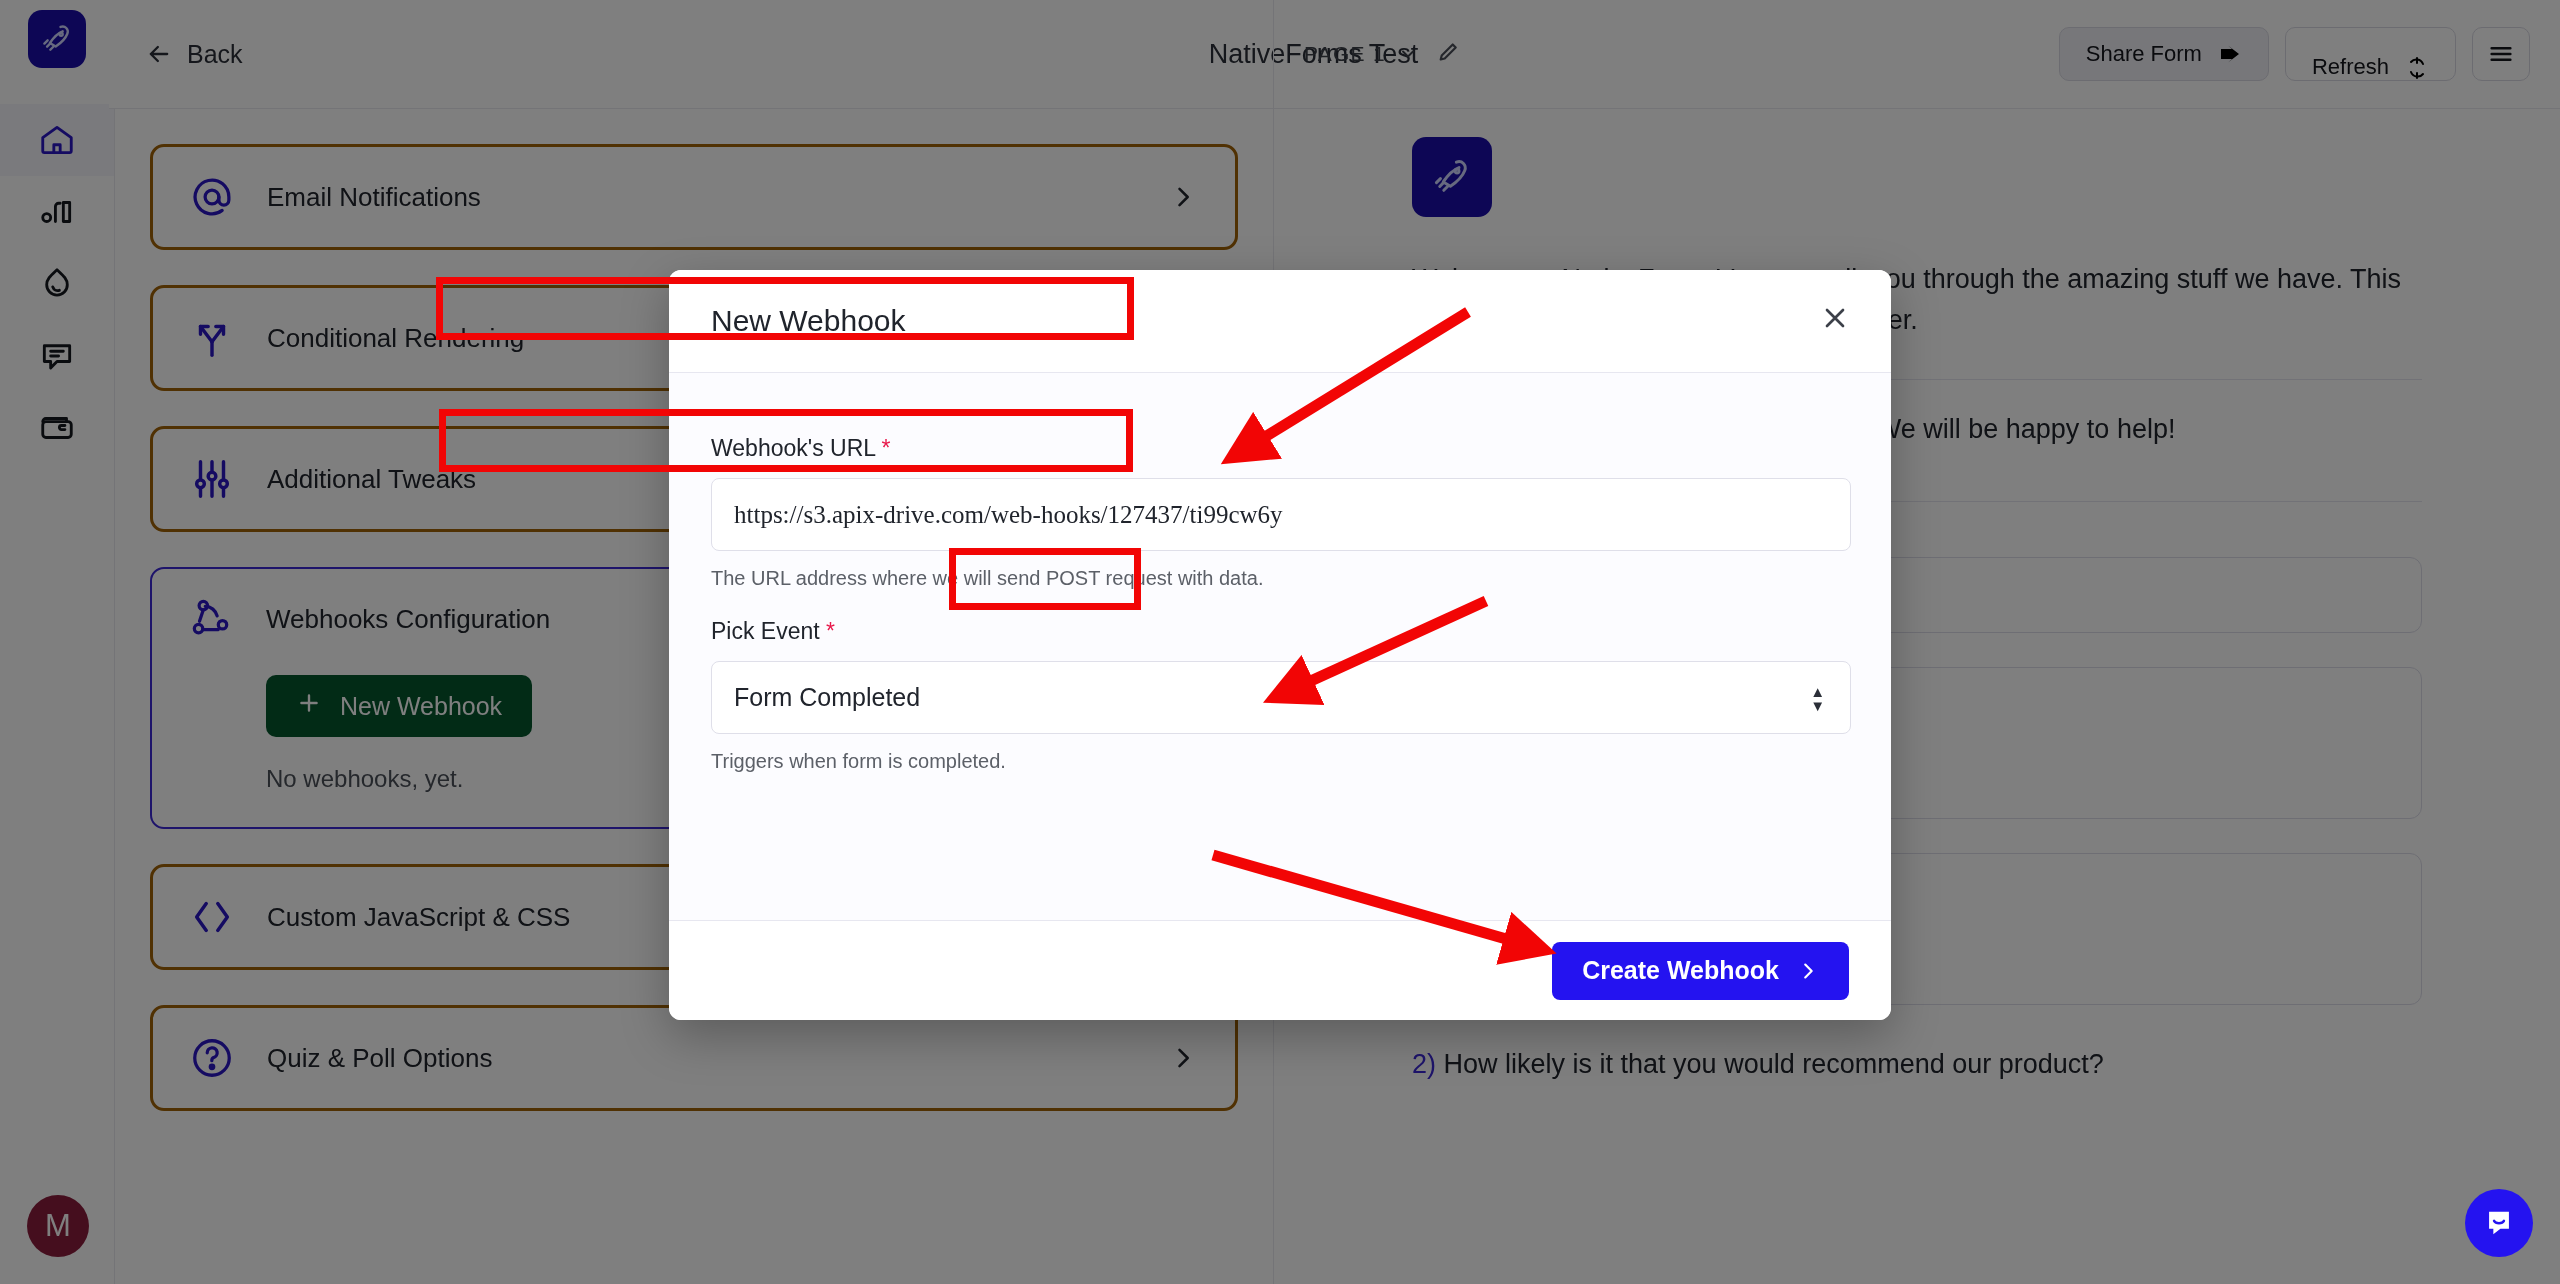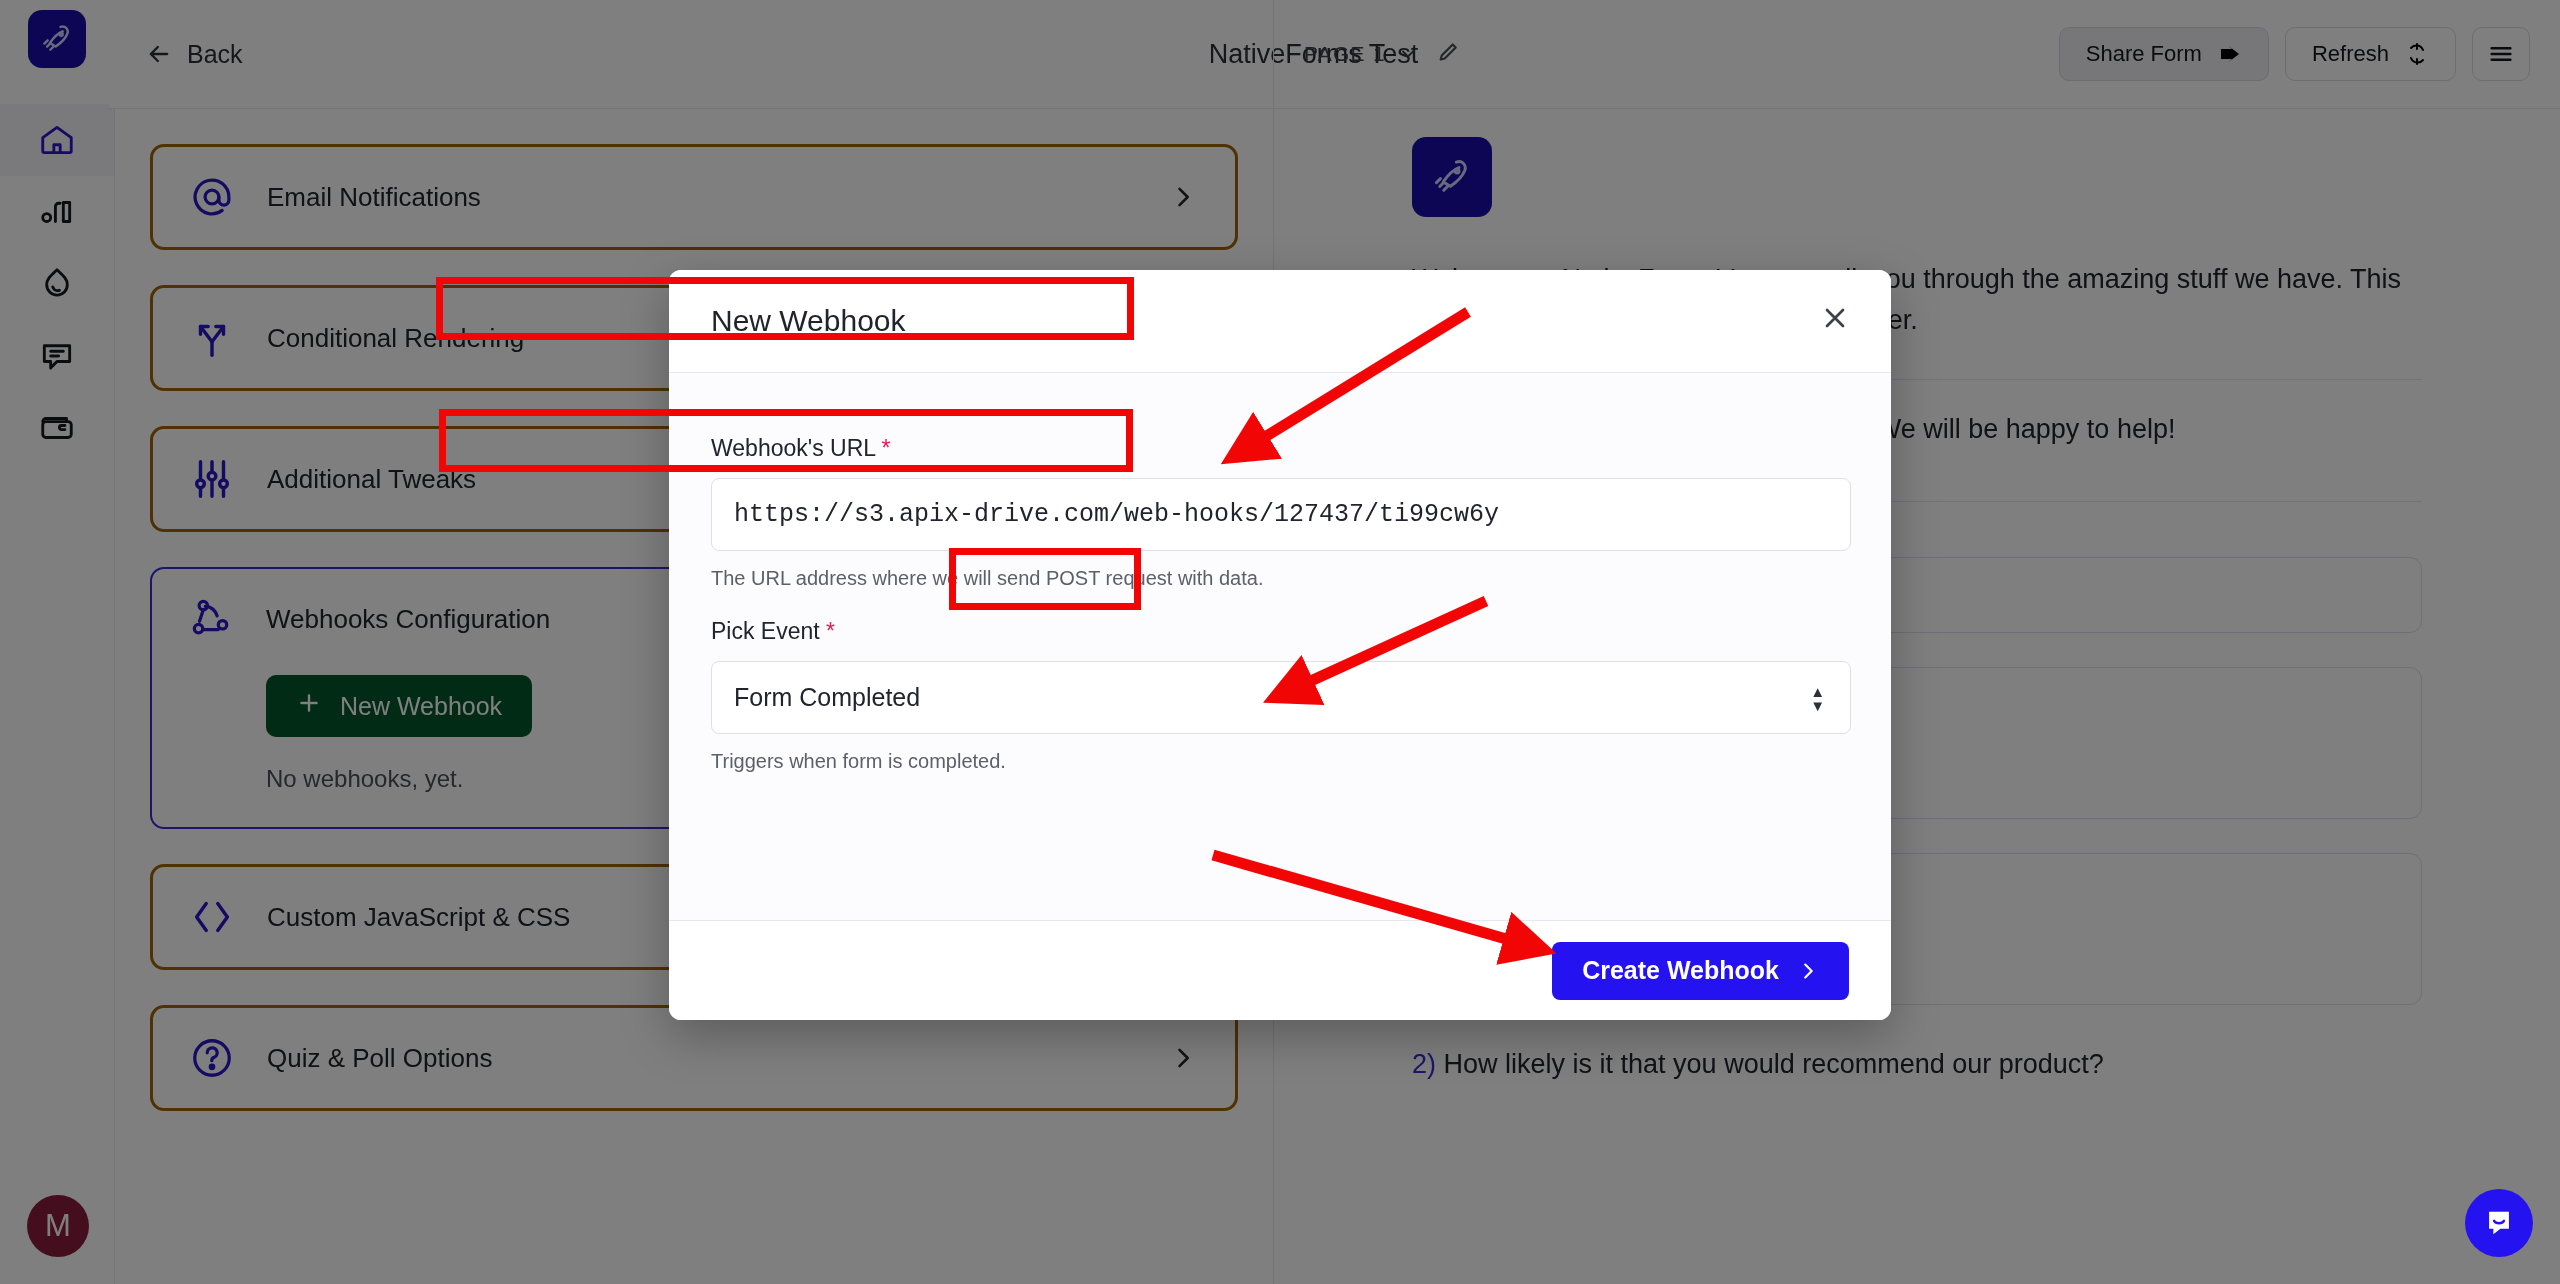--- a/index.html
+++ b/index.html
@@ -60,21 +60,21 @@
     position: absolute; right: 30px; display: flex; align-items: center; gap: 16px;
   }
   .btn-share {
     height: 54px; padding: 0 26px; border: 1px solid #d8d8e2; border-radius: 10px;
     background: #efeff5; color: #14161c; font-size: 22px;
     display: flex; align-items: center; gap: 16px; cursor: pointer;
   }
   .btn-refresh {
     height: 54px; padding: 0 26px; border: 1px solid #d8d8e2; border-radius: 10px;
     background: #fff; color: #14161c; font-size: 22px;
-    display: flex; align-items: center; gap: 16px; cursor: pointer;
+    display: flex; align-items: flex-end; gap: 16px; cursor: pointer;
   }
   .btn-menu {
     width: 58px; height: 54px; border: 1px solid #d8d8e2; border-radius: 10px;
     background: #fff; display: flex; align-items: center; justify-content: center; cursor: pointer;
   }
   .page-chip {
     position: absolute; left: 1195px;
     display: flex; align-items: center; gap: 12px;
     font-size: 21px; letter-spacing: .06em; color: #3c4049; cursor: pointer;
   }
@@ -143,21 +143,21 @@
     padding: 0 40px 0 42px; border-bottom: 1px solid #e7e7f0; background: #fff;
   }
   .modal-title { font-size: 30px; color: #20242c; }
   .modal-close { font-size: 36px; color: #3c4049; line-height: 1; cursor: pointer; }
   .modal-body { flex: 1; background: #fcfcff; padding: 40px 42px 0; }
   .field-label { font-size: 23px; color: #20242c; margin-bottom: 16px; }
   .req { color: #e8194b; }
   .text-input {
     width: 1140px; height: 73px; border: 1px solid #dfdfe9; border-radius: 8px;
     background: #fff; font-size: 25px; color: #20242c; padding: 0 22px;
-    font-family: Liberation Mono, monospace;
+    font-family: Liberation Serif, serif;
   }
   .field-hint { margin-top: 16px; font-size: 20px; color: #5c6068; }
   .select-wrap { position: relative; width: 1140px; }
   .select-input {
     width: 1140px; height: 73px; border: 1px solid #dfdfe9; border-radius: 8px;
     background: #fff; font-size: 25px; color: #20242c; padding: 0 22px;
     display: flex; align-items: center;
   }
   .spinner {
     position: absolute; right: 26px; top: 50%; transform: translateY(-50%);

